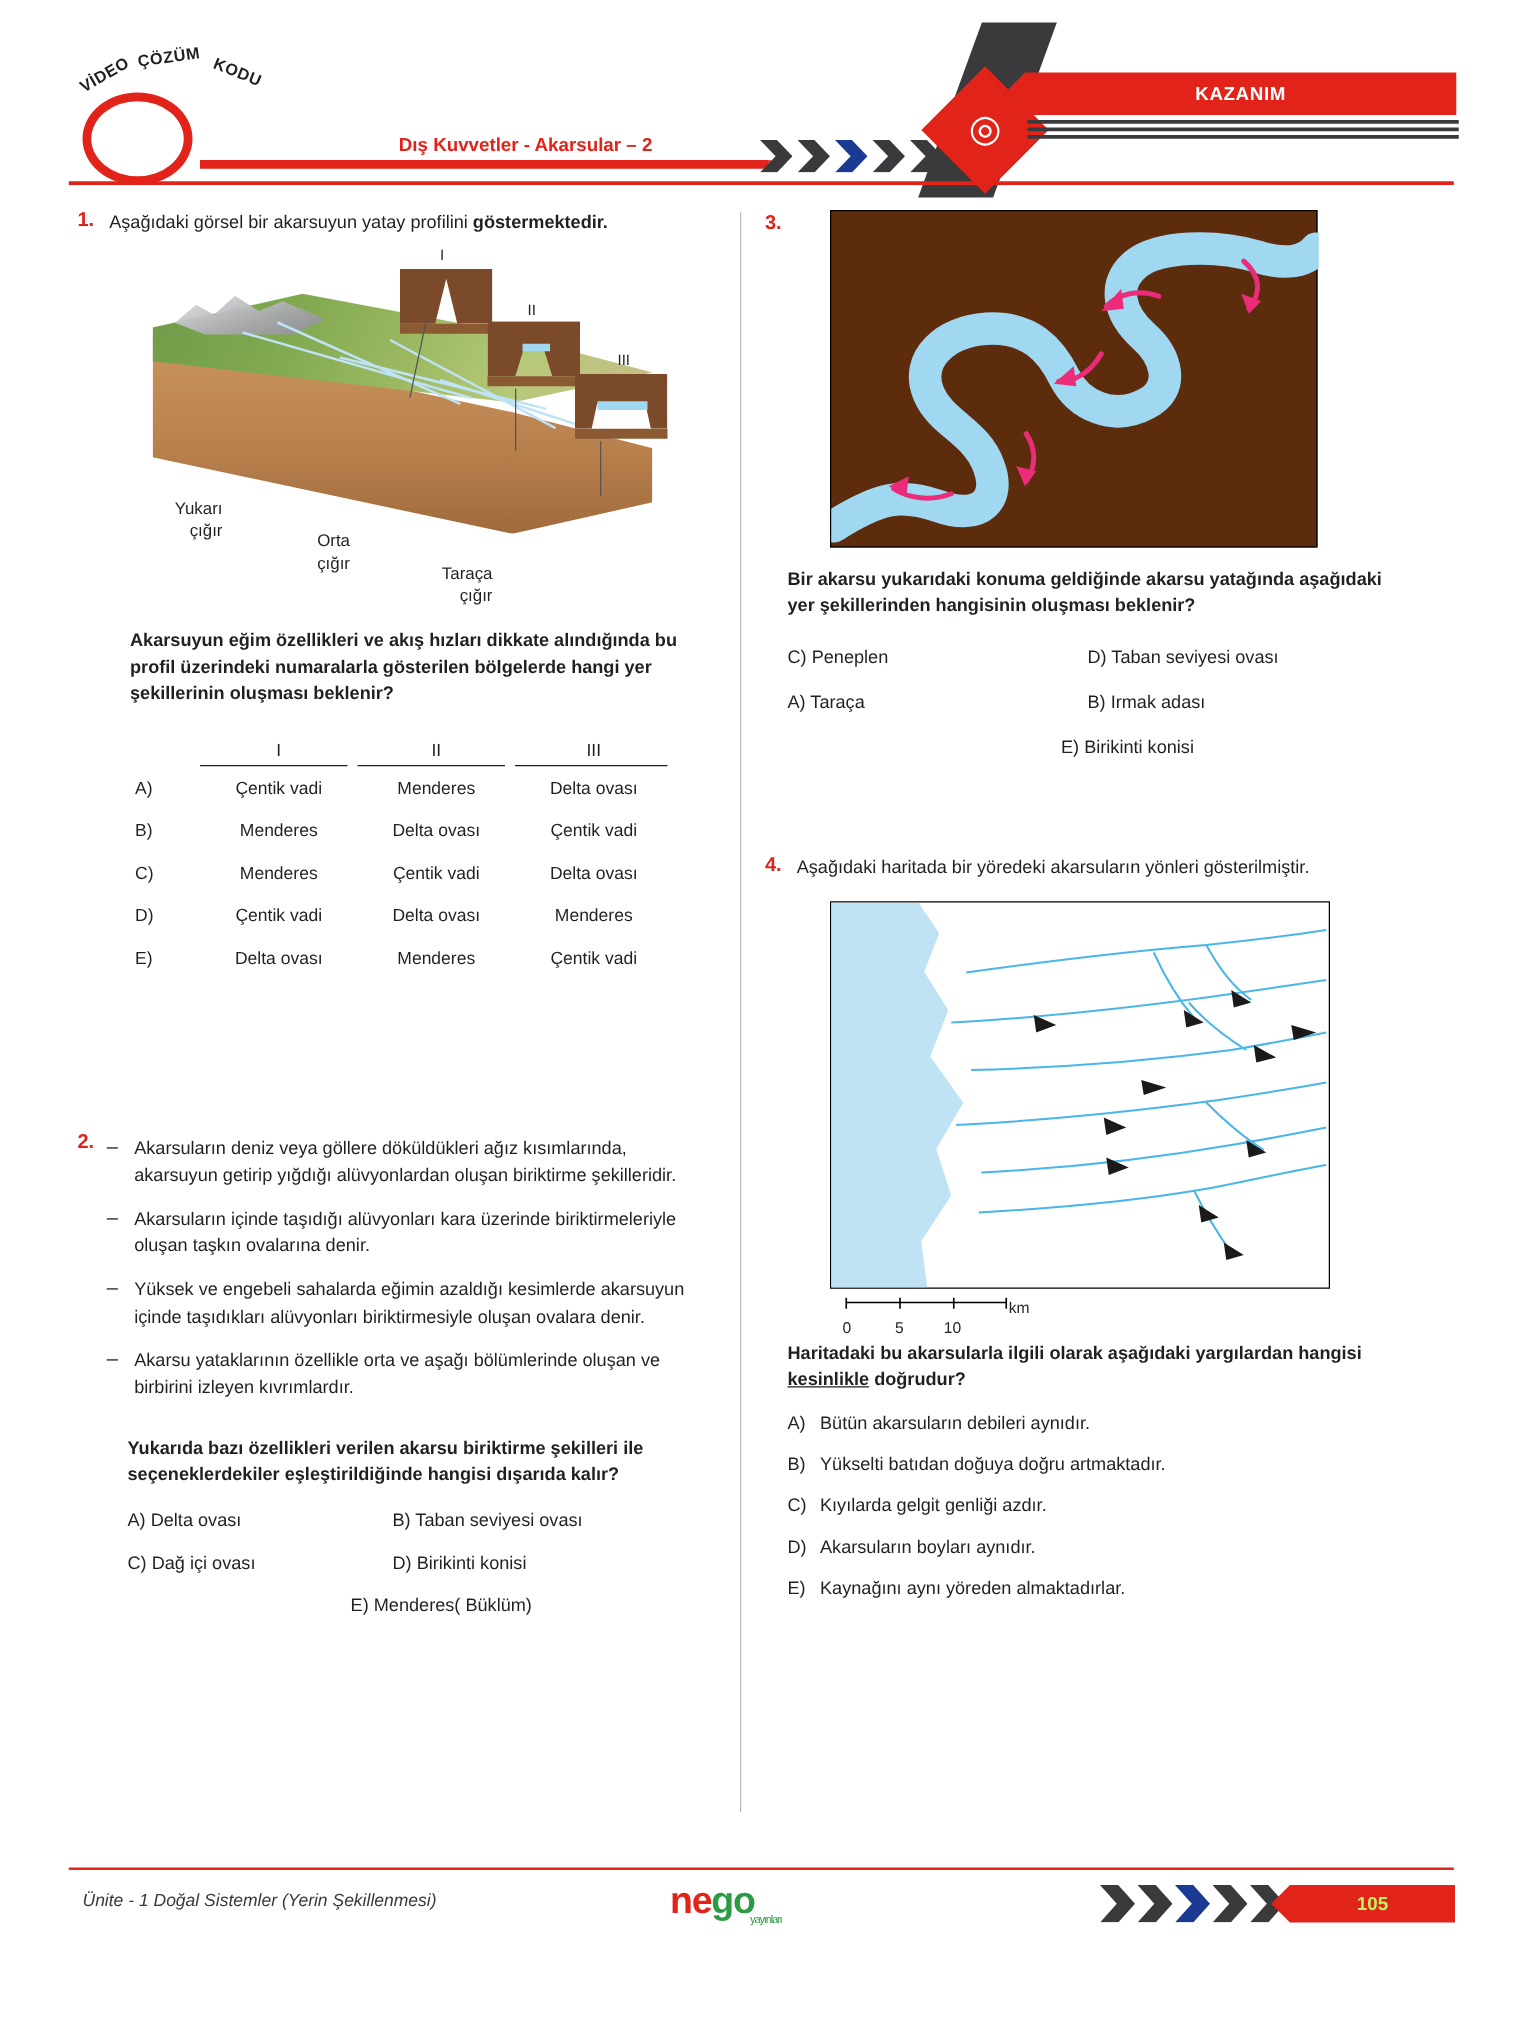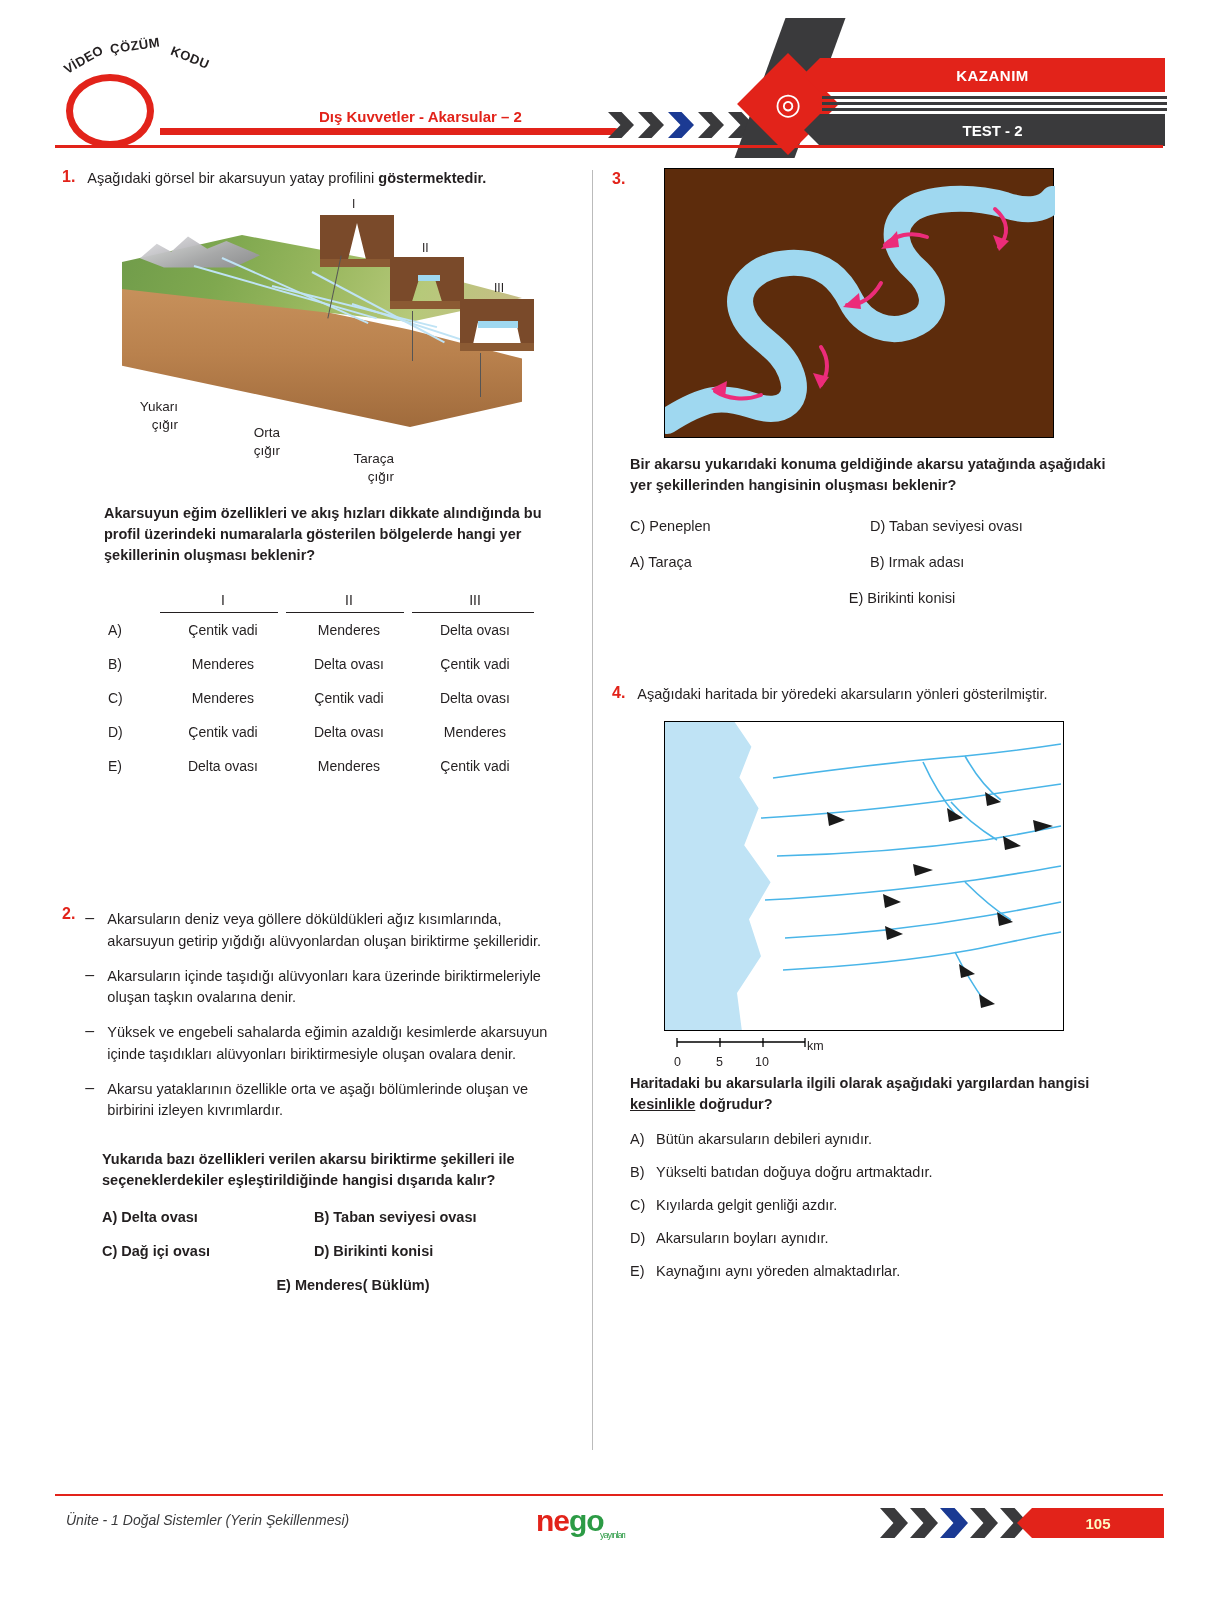--- a/index.html
+++ b/index.html
@@ -184,21 +184,21 @@
   .foot-rule { position:absolute; left:55px; top:0; width:1108px; height:2px; background:#e2231a; }
   .foot-text { position:absolute; left:66px; top:18px; font-size:14px; font-style:italic; color:#3a3a3c; }
   .brand { position:absolute; left:536px; top:10px; font-size:30px; font-weight:bold; color:#e2231a; letter-spacing:-1px; }
   .brand .g { color:#2c9b45; }
   .brand .sub { font-size:9px; color:#2c9b45; font-weight:normal; position:absolute; left:64px; top:26px; }
   .foot-chevs { position:absolute; left:880px; top:14px; width:150px; height:30px; }
   .foot-chevs .c { position:absolute; top:0; width:28px; height:30px;
     clip-path: polygon(0 0, 52% 0, 100% 50%, 52% 100%, 0 100%, 48% 50%); }
   .pagebox {
     position:absolute; left:1032px; top:14px; width:132px; height:30px; background:#e2231a;
-    color:#fef9c3; font-size:15px; font-weight:bold; display:flex; align-items:center; justify-content:center;
+    color:#bef264; font-size:15px; font-weight:bold; display:flex; align-items:center; justify-content:center;
   }
   .pagebox:before{
     content:""; position:absolute; left:-15px; top:0; width:0;height:0;
     border-top:15px solid transparent;border-bottom:15px solid transparent;border-right:15px solid #e2231a;
   }
 </style>
 </head>
 <body>
 
 <div class="header">
@@ -230,23 +230,20 @@
     <div class="target-inner">◎</div>
   </div>
 
   <div class="kazanim-box">
     <span>KAZANIM</span>
   </div>
   <div class="stripes">
     <div style="top:0px;"></div>
       <div style="top:6px;"></div>
       <div style="top:12px;"></div>
-  </div>
-  <div class="test-box">
-    <span>TEST -  2</span>
   </div>
 
   <div class="red-underline-full"></div>
 </div>
 
 <div class="col-divider"></div>
 
 <div class="colL">
 
   <div>
@@ -372,21 +369,21 @@
         </div>
         <div class="dashitem">
           <div class="dash">–</div>
           <div class="txt">Akarsu yataklarının özellikle orta ve aşağı bölümlerinde oluşan ve birbirini izleyen kıvrımlardır.</div>
         </div>
       </div>
     </div>
 
     <div class="qtext b" style="margin:14px 0 0 40px; width:470px;">Yukarıda bazı özellikleri verilen akarsu biriktirme şekilleri ile seçeneklerdekiler eşleştirildiğinde hangisi dışarıda kalır?</div>
 
-    <div class="opt2" style="margin-left:40px;font-weight:bold;">
+    <div class="opt2" style="margin-left:40px;">
       <div class="r">
         <div class="o">A)  Delta ovası</div>
         <div class="o">B)  Taban seviyesi ovası</div>
       </div>
       <div class="r">
         <div class="o">C)  Dağ içi ovası</div>
         <div class="o">D)  Birikinti konisi</div>
       </div>
       <div class="ctr">E) Menderes( Büklüm)</div>
     </div>

